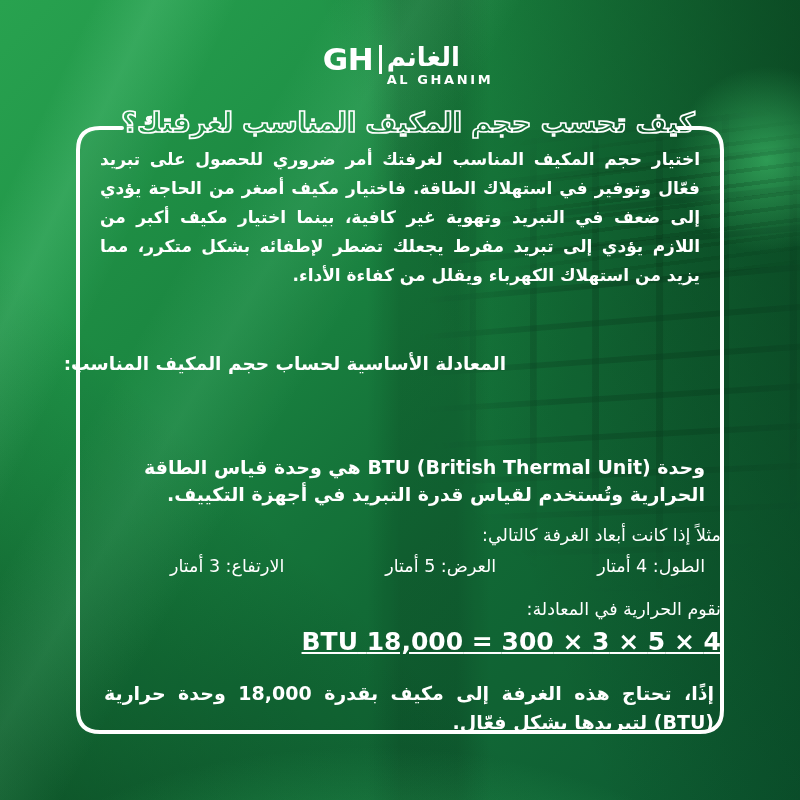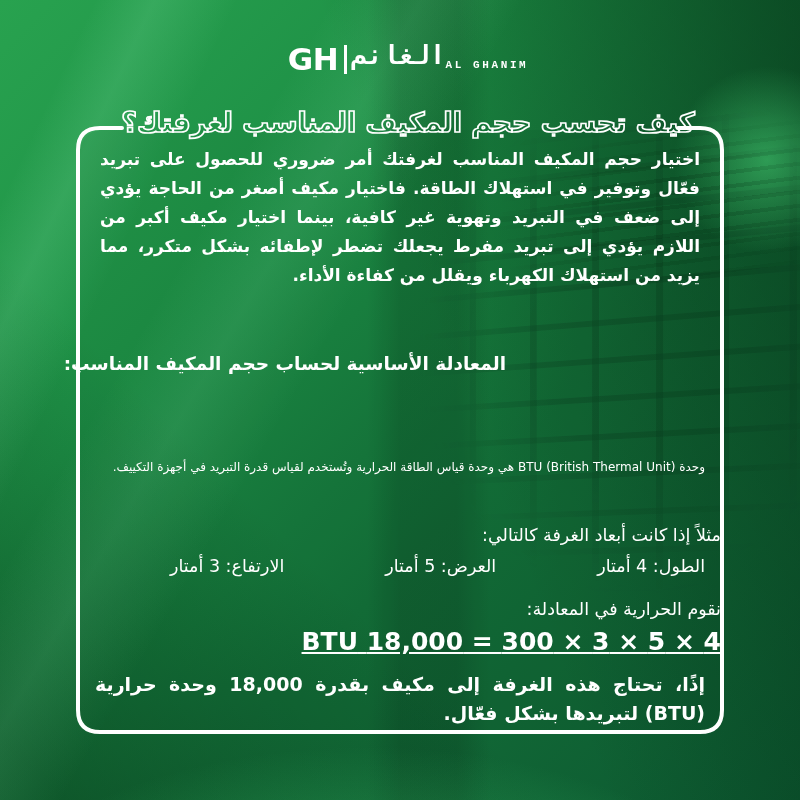--- a/index.html
+++ b/index.html
@@ -38,50 +38,50 @@
   }
   .panel-fill{
     position:absolute;left:80px;top:130px;width:640px;height:600px;
     border-radius:22px;background:rgba(0,30,12,0.06);
   }
   .panel-border{position:absolute;left:76px;top:110px;}
   
   .logo{position:absolute;top:44px;left:0;right:0;display:flex;justify-content:center;align-items:flex-start;direction:ltr;}
   .logo-gh{font-size:31px;font-weight:800;line-height:30px;letter-spacing:-0.5px;}
   .logo-bar{width:2.5px;height:29px;background:#fff;margin:1px 5px 0 6px;}
-  .logo-col{display:flex;flex-direction:row;align-items:flex-end;font-family:Liberation Mono, monospace;}
+  .logo-col{display:flex;flex-direction:column;align-items:flex-start;}
   .logo-ar{font-size:26px;font-weight:700;line-height:27px;}
-  .logo-sub{font-size:11px;font-weight:700;letter-spacing:2.6px;margin-top:8px;white-space:nowrap;}
+  .logo-sub{font-size:13px;font-weight:700;letter-spacing:2.6px;margin-top:1px;white-space:nowrap;}
   
   .title{
     position:absolute;top:95px;left:105px;right:105px;margin:12px;text-align:center;
     font-size:27px;font-weight:800;white-space:nowrap;color:#fff;
   }
   @supports ((-webkit-text-stroke:1.7px #fff)){
     .title{color:transparent;-webkit-text-stroke:1.7px #fff;}
   }
   
   .para{
     position:absolute;left:100px;top:145px;width:600px;margin:0;
     font-size:17px;font-weight:700;line-height:29px;text-align:justify;text-align-last:right;
   }
   .eq-heading{position:absolute;right:310px;top:353px;font-size:18.5px;font-weight:700;white-space:nowrap;}
   .formula-box{
     position:absolute;left:95px;top:396px;width:610px;height:46px;box-sizing:border-box;
     border:3px solid #fff;border-radius:24px;display:flex;align-items:center;justify-content:center;
     font-size:18.5px;font-weight:700;white-space:nowrap;
   }
-  .btu-note{position:absolute;left:95px;top:454px;width:610px;margin:0;font-size:12px;font-weight:400;line-height:27px;text-align:right;}
+  .btu-note{position:absolute;left:95px;top:454px;width:610px;margin:0;font-size:19px;font-weight:700;line-height:27px;text-align:right;}
   .example-intro{position:absolute;right:95px;top:525px;font-size:17.5px;font-weight:400;white-space:nowrap;}
   .dims-row{position:absolute;left:170px;top:556px;width:535px;display:flex;justify-content:space-between;font-size:17.5px;font-weight:400;}
   .dims-row span{white-space:nowrap;}
   .subst-label{position:absolute;right:95px;top:599px;font-size:17.5px;font-weight:400;white-space:nowrap;}
   .equation{position:absolute;right:95px;top:627px;font-size:25px;font-weight:700;white-space:nowrap;text-decoration:underline;}
   .conclusion{
-    position:absolute;left:95px;top:670px;width:610px;margin:0;
+    position:absolute;left:95px;top:670px;width:610px;margin:9px;
     font-size:19px;font-weight:700;line-height:29px;text-align:justify;text-align-last:right;
   }
 </style>
 </head>
 <body>
 
 <div class="canvas">
 
   <div class="grid-texture"></div>
   <div class="slats-texture"></div>

